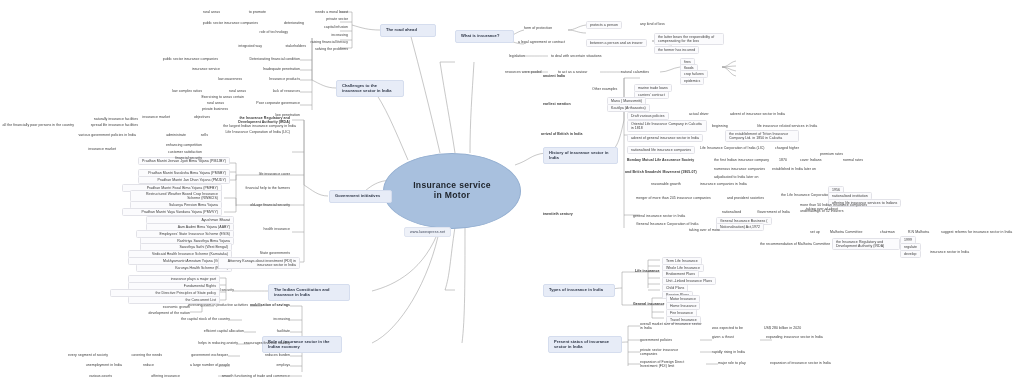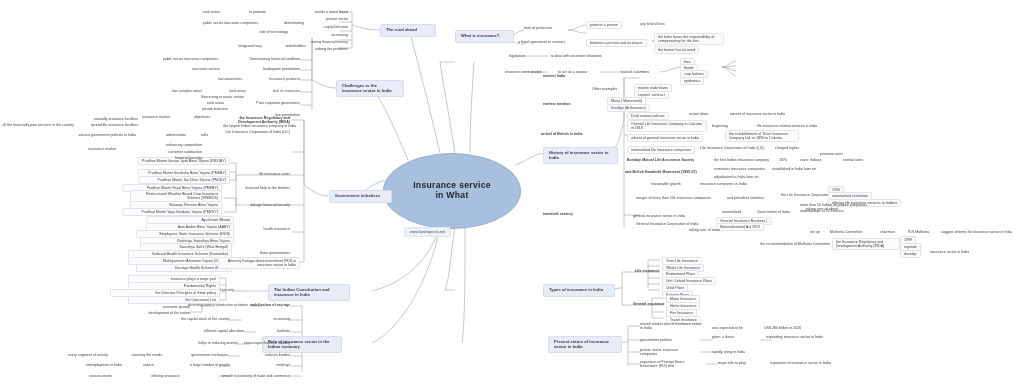--- a/index.html
+++ b/index.html
@@ -180,21 +180,21 @@
     <path d="M352,12 L340,12"></path>
     <path d="M352,22 L340,22"></path>
     <path d="M352,31 L340,31"></path>
     <path d="M352,40 L340,40"></path>
     <path d="M352,48 L340,48"></path>
   </svg>
 
   <div class="node central">
     <div>
       <span>Insurance service</span>
-      <span>in What</span>
+      <span>in Motor</span>
     </div>
   </div>
   <div class="node site">www.lawexpress.net</div>
 
   <div class="node main" style="left:380px;top:24px;width:44px;">The road ahead</div>
   <div class="node main" style="left:455px;top:30px;width:47px;">What is insurance?</div>
   <div class="node main" style="left:543px;top:147px;width:63px;">History of insurance sector in India</div>
   <div class="node main" style="left:543px;top:284px;width:60px;">Types of insurance in India</div>
   <div class="node main" style="left:548px;top:336px;width:62px;">Present status of insurance sector in India</div>
   <div class="node main" style="left:262px;top:336px;width:68px;">Role of insurance sector in the Indian economy</div>

